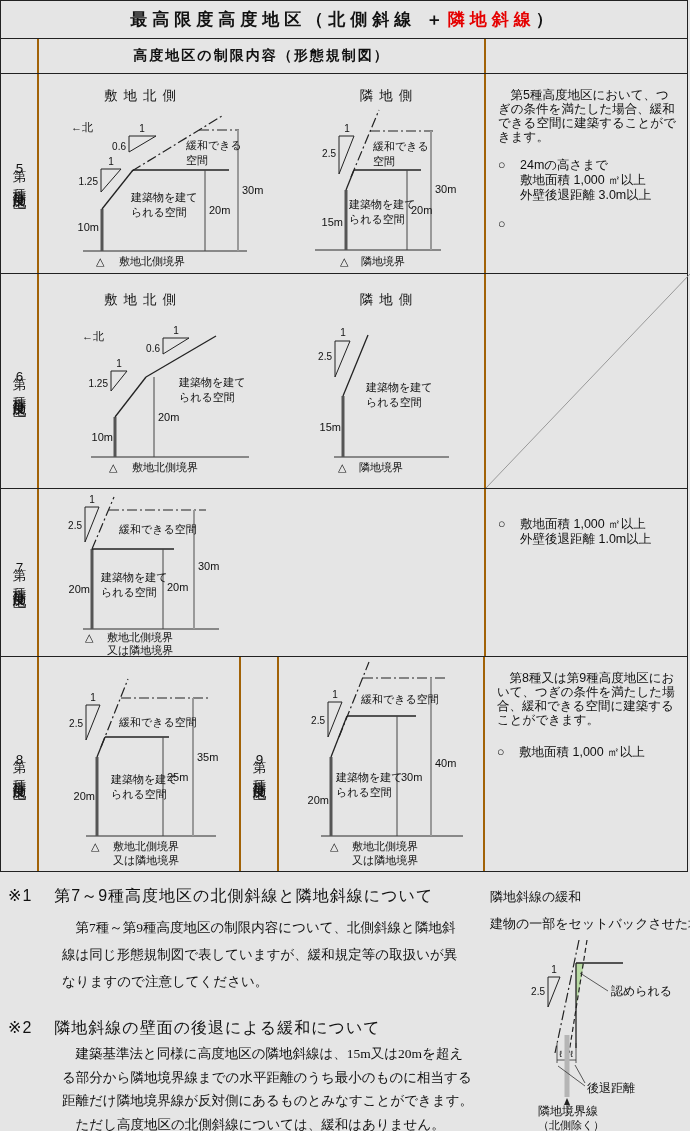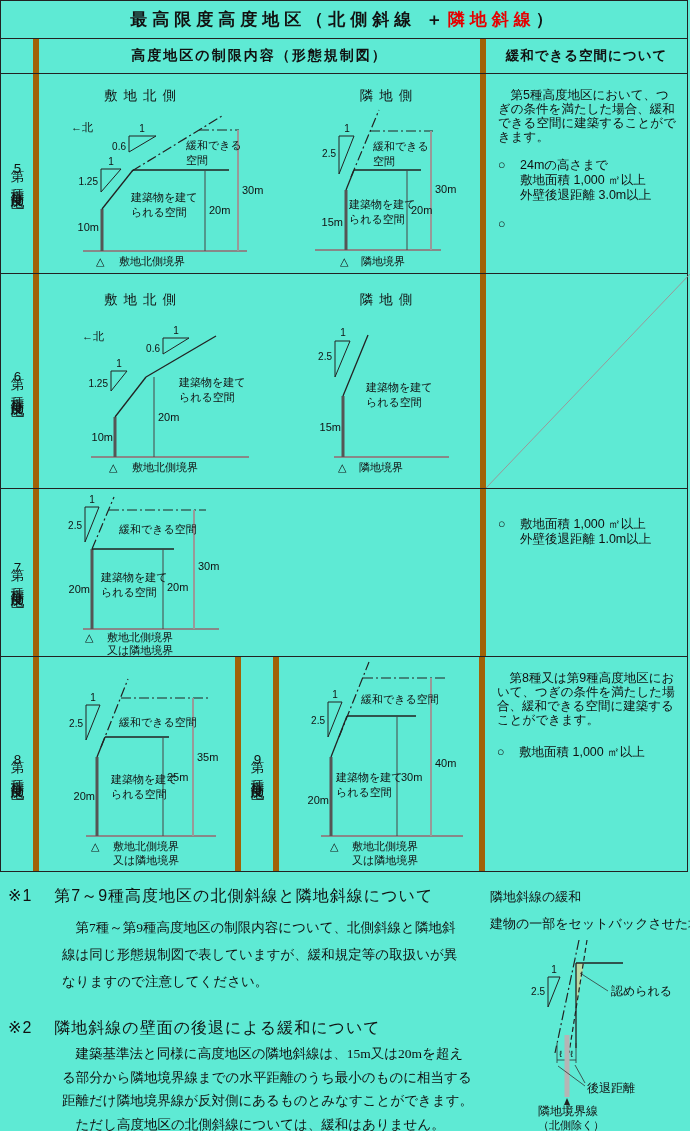--- a/index.html
+++ b/index.html
@@ -1,22 +1,22 @@
 <!DOCTYPE html>
 <html><head>
 <meta charset="utf-8">
 <style>
   html,body{margin:0;padding:0;background:#fff;}
-  .sheet{position:relative;width:690px;height:1131px;background:#5eead4;overflow:hidden;
+  .sheet{position:relative;width:690px;height:1131px;background:#e5e5e5;overflow:hidden;
          font-family:"Liberation Sans","DejaVu Sans",sans-serif;color:#111;}
   .tbl{position:absolute;left:0;top:0;width:688px;border:1.5px solid #222;box-sizing:border-box;}
   .trow{display:flex;border-bottom:1px solid #222;box-sizing:border-box;}
   .trow:last-child{border-bottom:none;}
   .cell{box-sizing:border-box;position:relative;}
-  .br{border-right:6px solid #a16207;}
+  .br{border-right:2px solid #a16207;}
   .title-row{height:38px;display:flex;align-items:center;justify-content:center;
              font-weight:bold;font-size:17px;letter-spacing:5px;}
   .red{color:#e50000;}
   .header-row{height:35px;}
   .hstub{width:38px;}
   .hmid{width:447px;display:flex;align-items:center;justify-content:center;
         font-weight:bold;font-size:14px;letter-spacing:2px;}
   .hright{flex:1;display:flex;align-items:center;justify-content:center;
           font-weight:bold;font-size:13.5px;letter-spacing:1px;}
   .labelcell{width:38px;display:flex;align-items:center;justify-content:center;}
@@ -58,21 +58,20 @@
 
     <div class="trow title-row">
       <span>最高限度高度地区（北側斜線 ＋ </span>
         <span class="red">隣地斜線</span>
         <span>）</span>
     </div>
 
     <div class="trow header-row">
       <div class="cell hstub br"></div>
       <div class="cell hmid br">高度地区の制限内容（形態規制図）</div>
-      <div class="cell hright">緩和できる空間について</div>
     </div>
 
     <div class="trow" style="height:200px">
       <div class="cell labelcell br">
         <span class="vlabel">第5種高度地区</span>
       </div>
       <div class="cell midcell br">
         <svg class="diag" style="left:0;top:0" width="262" height="199" viewBox="0 0 262 199">
           <text class="dtitle" x="104" y="26" text-anchor="middle">敷地北側</text>
           <text x="32" y="57">←北</text>

